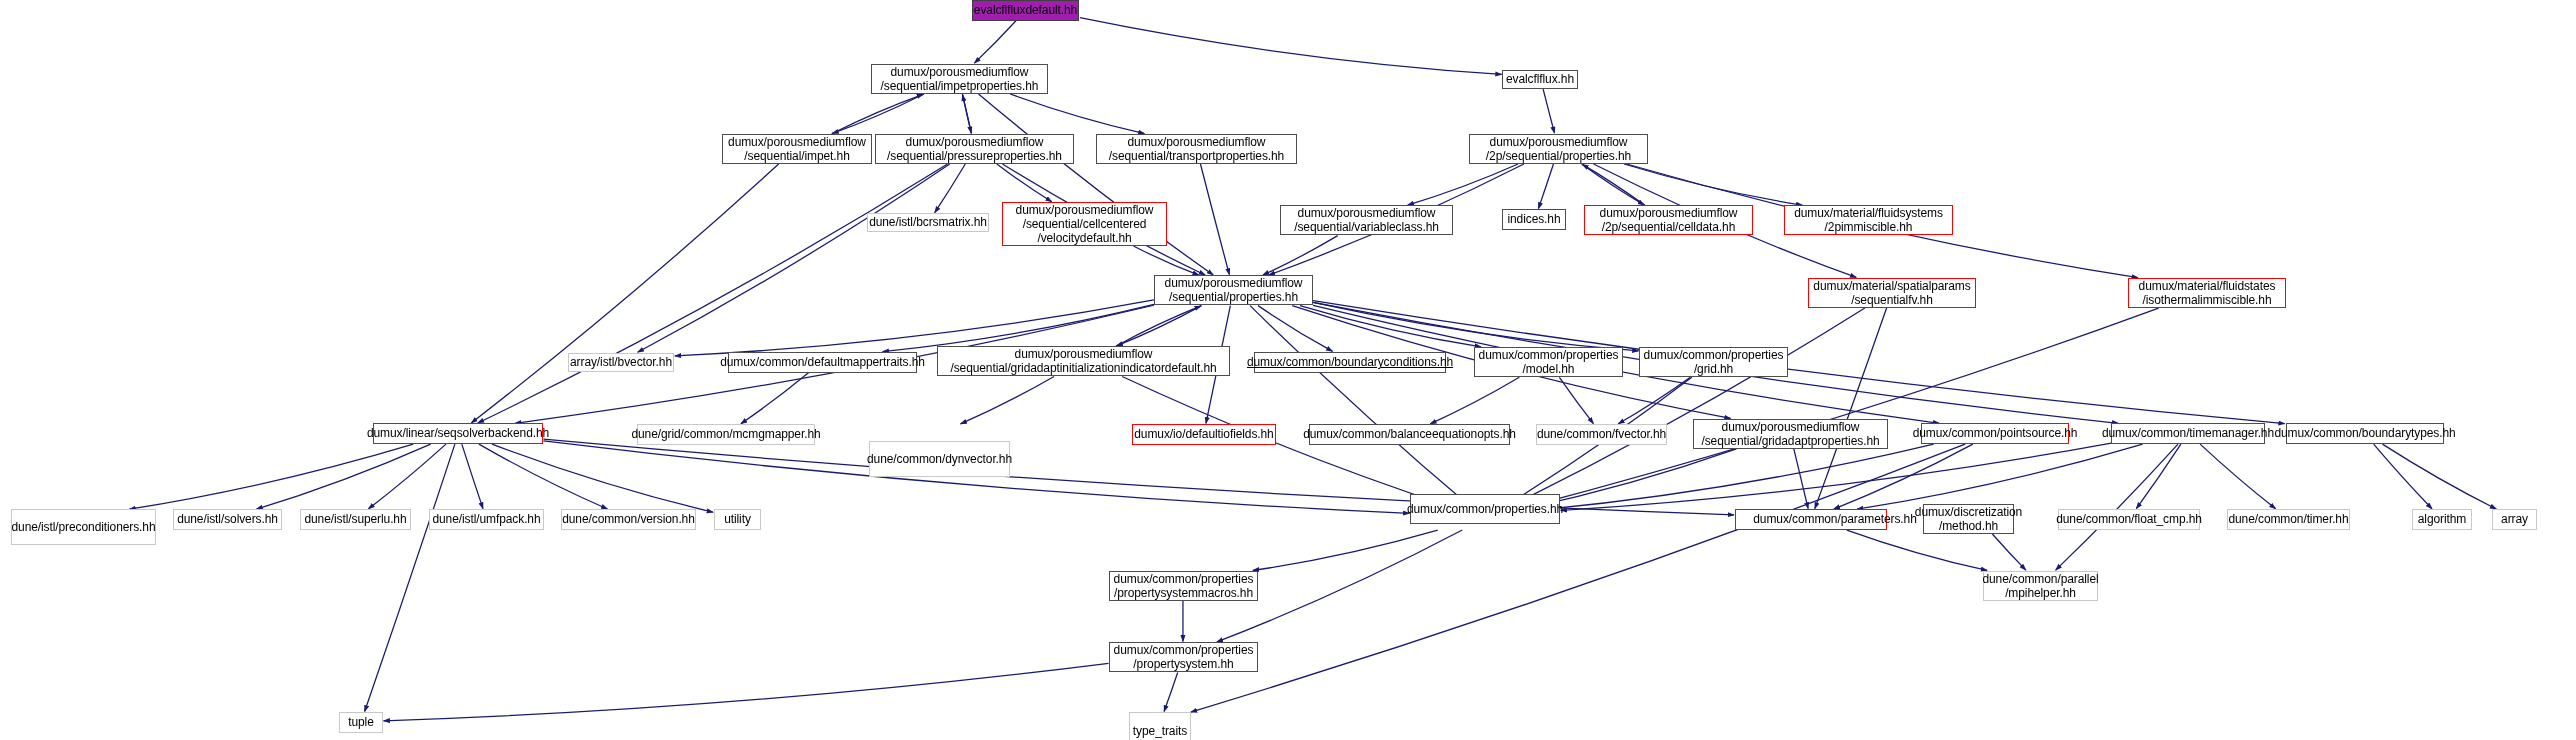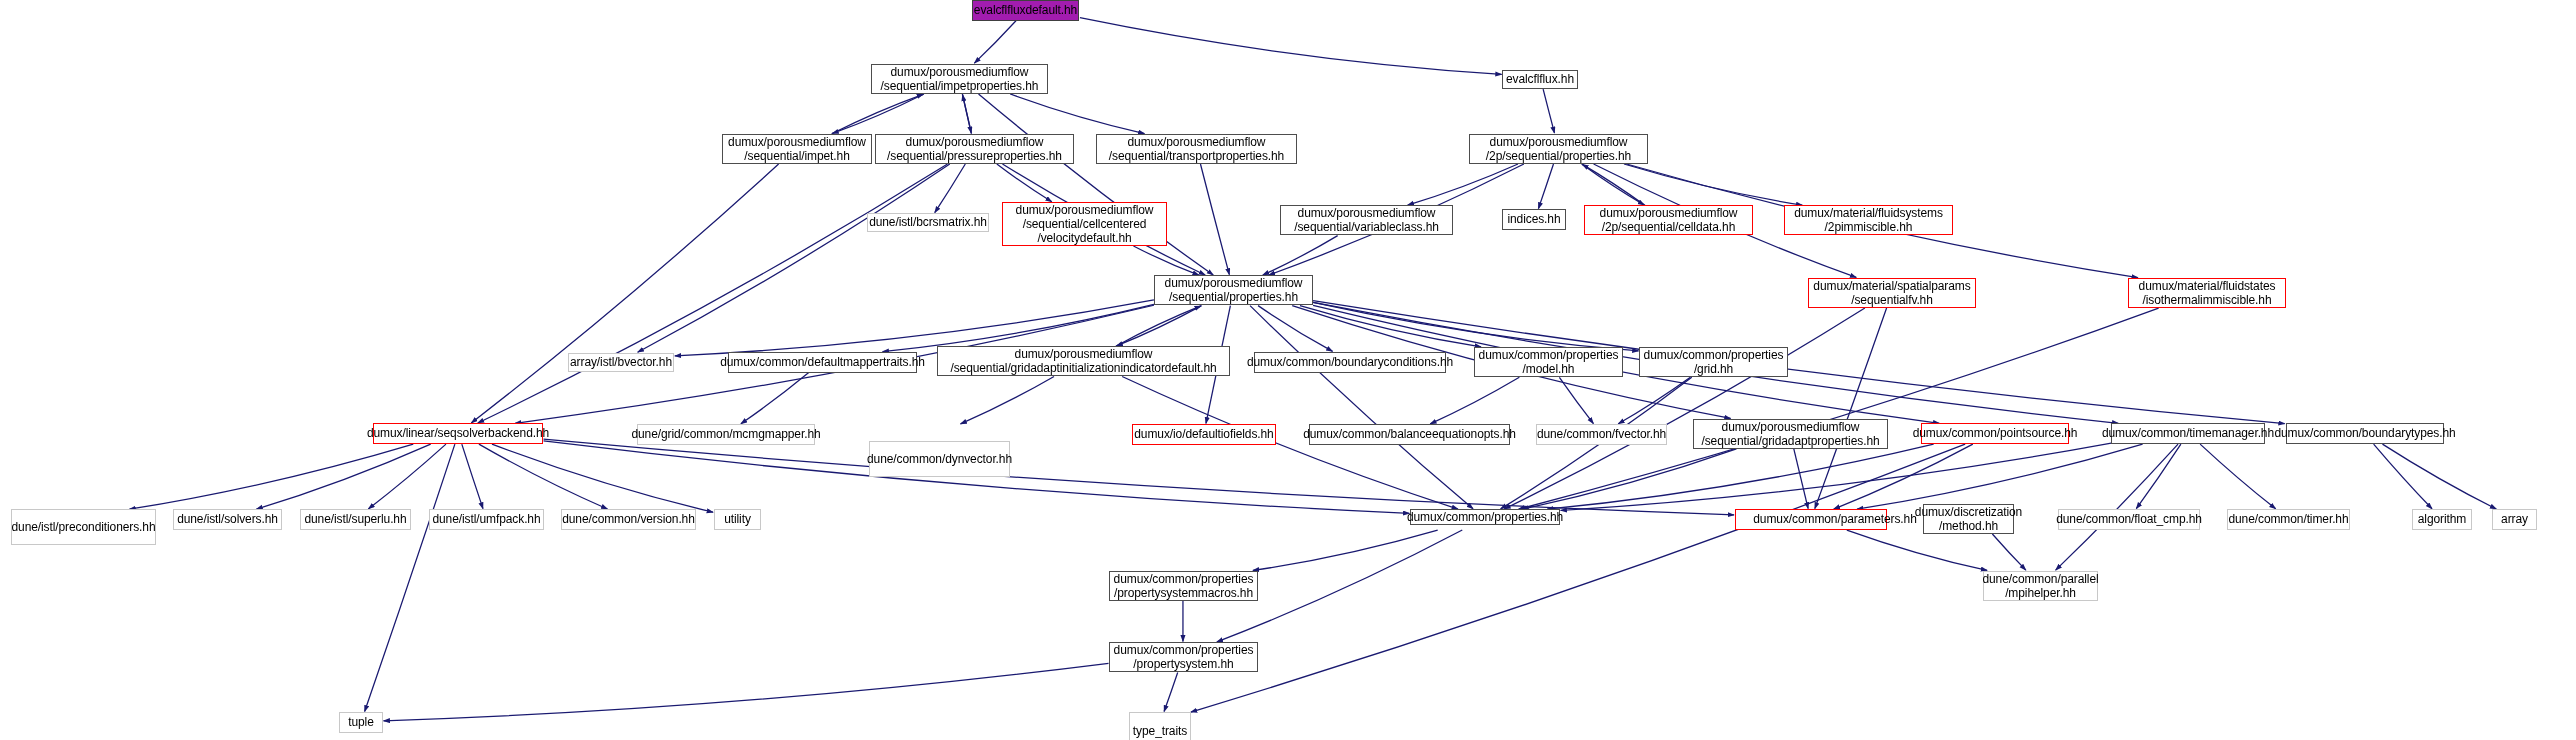--- a/index.html
+++ b/index.html
@@ -162,21 +162,21 @@
       <div class="node bold" style="left: 1154px; top: 275px; width: 159px; height: 30px;">dumux/porousmediumflow
 /sequential/properties.hh</div>
       <div class="node red" style="left: 1808px; top: 278px; width: 168px; height: 30px;">dumux/material/spatialparams
 /sequentialfv.hh</div>
       <div class="node red" style="left: 2128px; top: 278px; width: 158px; height: 30px;">dumux/material/fluidstates
 /isothermalimmiscible.hh</div>
       <div class="node light" style="left: 568px; top: 353px; width: 106px; height: 19px;">array/istl/bvector.hh</div>
       <div class="node bold" style="left: 728px; top: 352px; width: 189px; height: 21px;">dumux/common/defaultmappertraits.hh</div>
       <div class="node bold" style="left: 937px; top: 346px; width: 293px; height: 30px;">dumux/porousmediumflow
 /sequential/gridadaptinitializationindicatordefault.hh</div>
-      <div class="node bold" style="left: 1254px; top: 352px; width: 192px; height: 21px;">dumux/common/boundaryconditions.hh</div>
+      <div class="node bold" style="left: 1254px; top: 352px; width: 192px; height: 21px; text-decoration: underline;">dumux/common/boundaryconditions.hh</div>
       <div class="node bold" style="left: 1474px; top: 347px; width: 149px; height: 30px;">dumux/common/properties
 /model.hh</div>
       <div class="node bold" style="left: 1639px; top: 347px; width: 149px; height: 30px;">dumux/common/properties
 /grid.hh</div>
       <div class="node red" style="left: 373px; top: 423px; width: 170px; height: 21px;">dumux/linear/seqsolverbackend.hh</div>
       <div class="node light" style="left: 637px; top: 424px; width: 178px; height: 21px;">dune/grid/common/mcmgmapper.hh</div>
       <div class="node light" style="left: 869px; top: 441px; width: 141px; height: 36px;">dune/common/dynvector.hh</div>
       <div class="node red" style="left: 1132px; top: 424px; width: 144px; height: 21px;">dumux/io/defaultiofields.hh</div>
       <div class="node bold" style="left: 1309px; top: 424px; width: 201px; height: 21px;">dumux/common/balanceequationopts.hh</div>
       <div class="node light" style="left: 1536px; top: 424px; width: 131px; height: 21px; text-align: center;">dune/common/fvector.hh</div>
@@ -184,21 +184,21 @@
 /sequential/gridadaptproperties.hh</div>
       <div class="node red" style="left: 1921px; top: 423px; width: 148px; height: 21px;">dumux/common/pointsource.hh</div>
       <div class="node bold" style="left: 2111px; top: 423px; width: 154px; height: 21px;">dumux/common/timemanager.hh</div>
       <div class="node bold" style="left: 2286px; top: 423px; width: 158px; height: 21px;">dumux/common/boundarytypes.hh</div>
       <div class="node light" style="left: 11px; top: 509px; width: 145px; height: 36px;">dune/istl/preconditioners.hh</div>
       <div class="node light" style="left: 173px; top: 509px; width: 109px; height: 21px;">dune/istl/solvers.hh</div>
       <div class="node light" style="left: 300px; top: 509px; width: 111px; height: 21px;">dune/istl/superlu.hh</div>
       <div class="node light" style="left: 429px; top: 509px; width: 115px; height: 21px;">dune/istl/umfpack.hh</div>
       <div class="node light" style="left: 561px; top: 509px; width: 135px; height: 21px;">dune/common/version.hh</div>
       <div class="node light" style="left: 714px; top: 509px; width: 47px; height: 21px;">utility</div>
-      <div class="node bold" style="left: 1410px; top: 509px; width: 150px; height: 16px;">dumux/common/properties.hh</div>
+      <div class="node bold" style="left: 1410px; top: 494px; width: 150px; height: 30px;">dumux/common/properties.hh</div>
       <div class="node red" style="left: 1735px; top: 509px; width: 152px; height: 21px; padding-left: 48px;">dumux/common/parameters.hh</div>
       <div class="node bold" style="left: 1923px; top: 504px; width: 91px; height: 30px;">dumux/discretization
 /method.hh</div>
       <div class="node light" style="left: 2058px; top: 509px; width: 142px; height: 21px;">dune/common/float_cmp.hh</div>
       <div class="node light" style="left: 2227px; top: 509px; width: 123px; height: 21px;">dune/common/timer.hh</div>
       <div class="node light" style="left: 2412px; top: 509px; width: 60px; height: 21px;">algorithm</div>
       <div class="node light" style="left: 2492px; top: 509px; width: 45px; height: 21px;">array</div>
       <div class="node light" style="left: 1983px; top: 571px; width: 115px; height: 30px;">dune/common/parallel
 /mpihelper.hh</div>
       <div class="node bold" style="left: 1109px; top: 571px; width: 149px; height: 30px;">dumux/common/properties

